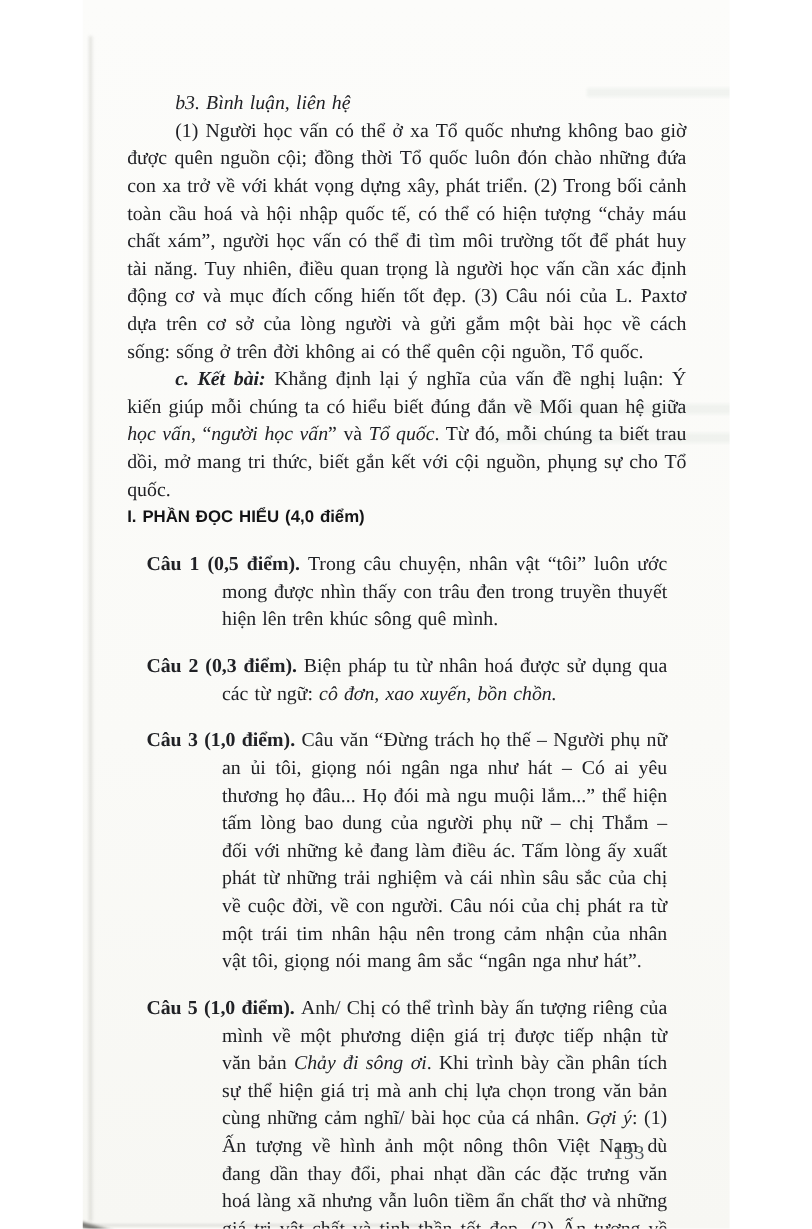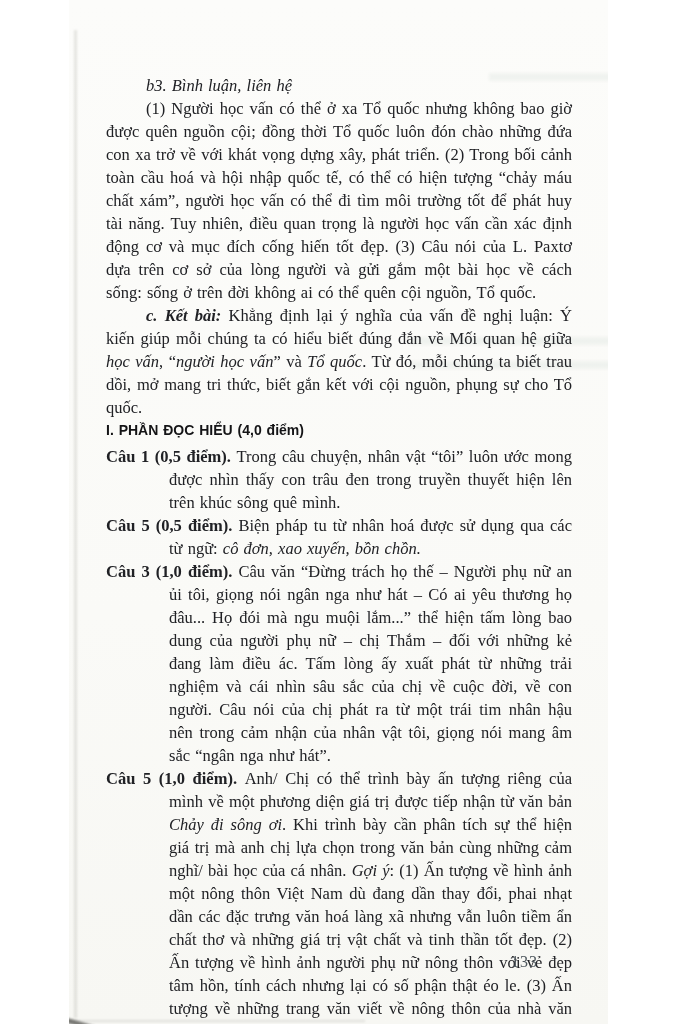--- a/index.html
+++ b/index.html
@@ -45,21 +45,21 @@
   .exam-title {
     margin: 8px 0 9px; text-align: center; text-indent: 0;
     font-family: "Liberation Sans", "DejaVu Sans", sans-serif;
     font-weight: bold; font-size: 19px; color: #141416; letter-spacing: .5px;
   }
   .section-heading {
     margin: 0 0 3px; text-indent: 0; text-align: left;
     font-family: "Liberation Sans", "DejaVu Sans", sans-serif;
     font-weight: bold; font-size: 14px; color: #141416;
   }
-  .question { margin: 0; padding-left: 63px; text-indent: -63px; }
+  .question { margin: 16px; padding-left: 63px; text-indent: -63px; }
   .qlabel { font-weight: bold; }
   .page-number {
     position: absolute; right: 70px; top: 953px;
     font-size: 16px; color: #4d565c; letter-spacing: 1px;
   }
 </style>
 </head>
 <body>
 
 <div class="page">
@@ -77,21 +77,21 @@
 
     <p class="para"><span>(1) Người học vấn có thể ở xa Tổ quốc nhưng không bao giờ được quên nguồn cội; đồng thời Tổ quốc luôn đón chào những đứa con xa trở về với khát vọng dựng xây, phát triển. (2) Trong bối cảnh toàn cầu hoá và hội nhập quốc tế, có thể có hiện tượng “chảy máu chất xám”, người học vấn có thể đi tìm môi trường tốt để phát huy tài năng. Tuy nhiên, điều quan trọng là người học vấn cần xác định động cơ và mục đích cống hiến tốt đẹp. (3) Câu nói của L. Paxtơ dựa trên cơ sở của lòng người và gửi gắm một bài học về cách sống: sống ở trên đời không ai có thể quên cội nguồn, Tổ quốc.</span></p>
 
     <p class="para"><span style="font-weight: bold; font-style: italic;">c. Kết bài: </span><span>Khẳng định lại ý nghĩa của vấn đề nghị luận: Ý kiến giúp mỗi chúng ta có hiểu biết đúng đắn về Mối quan hệ giữa </span><span style="font-style: italic;">học vấn</span><span>, “</span><span style="font-style: italic;">người học vấn</span><span>” và </span><span style="font-style: italic;">Tổ quốc</span><span>. Từ đó, mỗi chúng ta biết trau dồi, mở mang tri thức, biết gắn kết với cội nguồn, phụng sự cho Tổ quốc.</span></p>
 
 
     <h3 class="section-heading">I. PHẦN ĐỌC HIỂU (4,0 điểm)</h3>
 
     <p class="question"><b class="qlabel">Câu 1 (0,5 điểm). </b><span><span>Trong câu chuyện, nhân vật “tôi” luôn ước mong được nhìn thấy con trâu đen trong truyền thuyết hiện lên trên khúc sông quê mình.</span></span></p>
 
-    <p class="question"><b class="qlabel">Câu 5 (0,5 điểm). </b><span><span>Biện pháp tu từ nhân hoá được sử dụng qua các từ ngữ: </span><span style="font-style: italic;">cô đơn, xao xuyến, bồn chồn.</span></span></p>
+    <p class="question"><b class="qlabel">Câu 2 (0,3 điểm). </b><span><span>Biện pháp tu từ nhân hoá được sử dụng qua các từ ngữ: </span><span style="font-style: italic;">cô đơn, xao xuyến, bồn chồn.</span></span></p>
 
     <p class="question"><b class="qlabel">Câu 3 (1,0 điểm). </b><span><span>Câu văn “Đừng trách họ thế – Người phụ nữ an ủi tôi, giọng nói ngân nga như hát – Có ai yêu thương họ đâu... Họ đói mà ngu muội lắm...” thể hiện tấm lòng bao dung của người phụ nữ – chị Thắm – đối với những kẻ đang làm điều ác. Tấm lòng ấy xuất phát từ những trải nghiệm và cái nhìn sâu sắc của chị về cuộc đời, về con người. Câu nói của chị phát ra từ một trái tim nhân hậu nên trong cảm nhận của nhân vật tôi, giọng nói mang âm sắc “ngân nga như hát”.</span></span></p>
 
 
     <p class="question"><b class="qlabel">Câu 5 (1,0 điểm). </b><span><span>Anh/ Chị có thể trình bày ấn tượng riêng của mình về một phương diện giá trị được tiếp nhận từ văn bản </span><span style="font-style: italic;">Chảy đi sông ơi</span><span>. Khi trình bày cần phân tích sự thể hiện giá trị mà anh chị lựa chọn trong văn bản cùng những cảm nghĩ/ bài học của cá nhân. </span><span style="font-style: italic;">Gợi ý</span><span>: (1) Ấn tượng về hình ảnh một nông thôn Việt Nam dù đang dần thay đổi, phai nhạt dần các đặc trưng văn hoá làng xã nhưng vẫn luôn tiềm ẩn chất thơ và những giá trị vật chất và tinh thần tốt đẹp. (2) Ấn tượng về hình ảnh người phụ nữ nông thôn với vẻ đẹp tâm hồn, tính cách nhưng lại có số phận thật éo le. (3) Ấn tượng về những trang văn viết về nông thôn của nhà văn Nguyễn Huy Thiệp, một nông thôn vừa gần gũi, chân thực vừa ma mị, ám ảnh với những hình ảnh giàu ý nghĩa biểu tượng.</span></span></p>
 
   </main>
 
   <div class="page-number">133</div>
 

